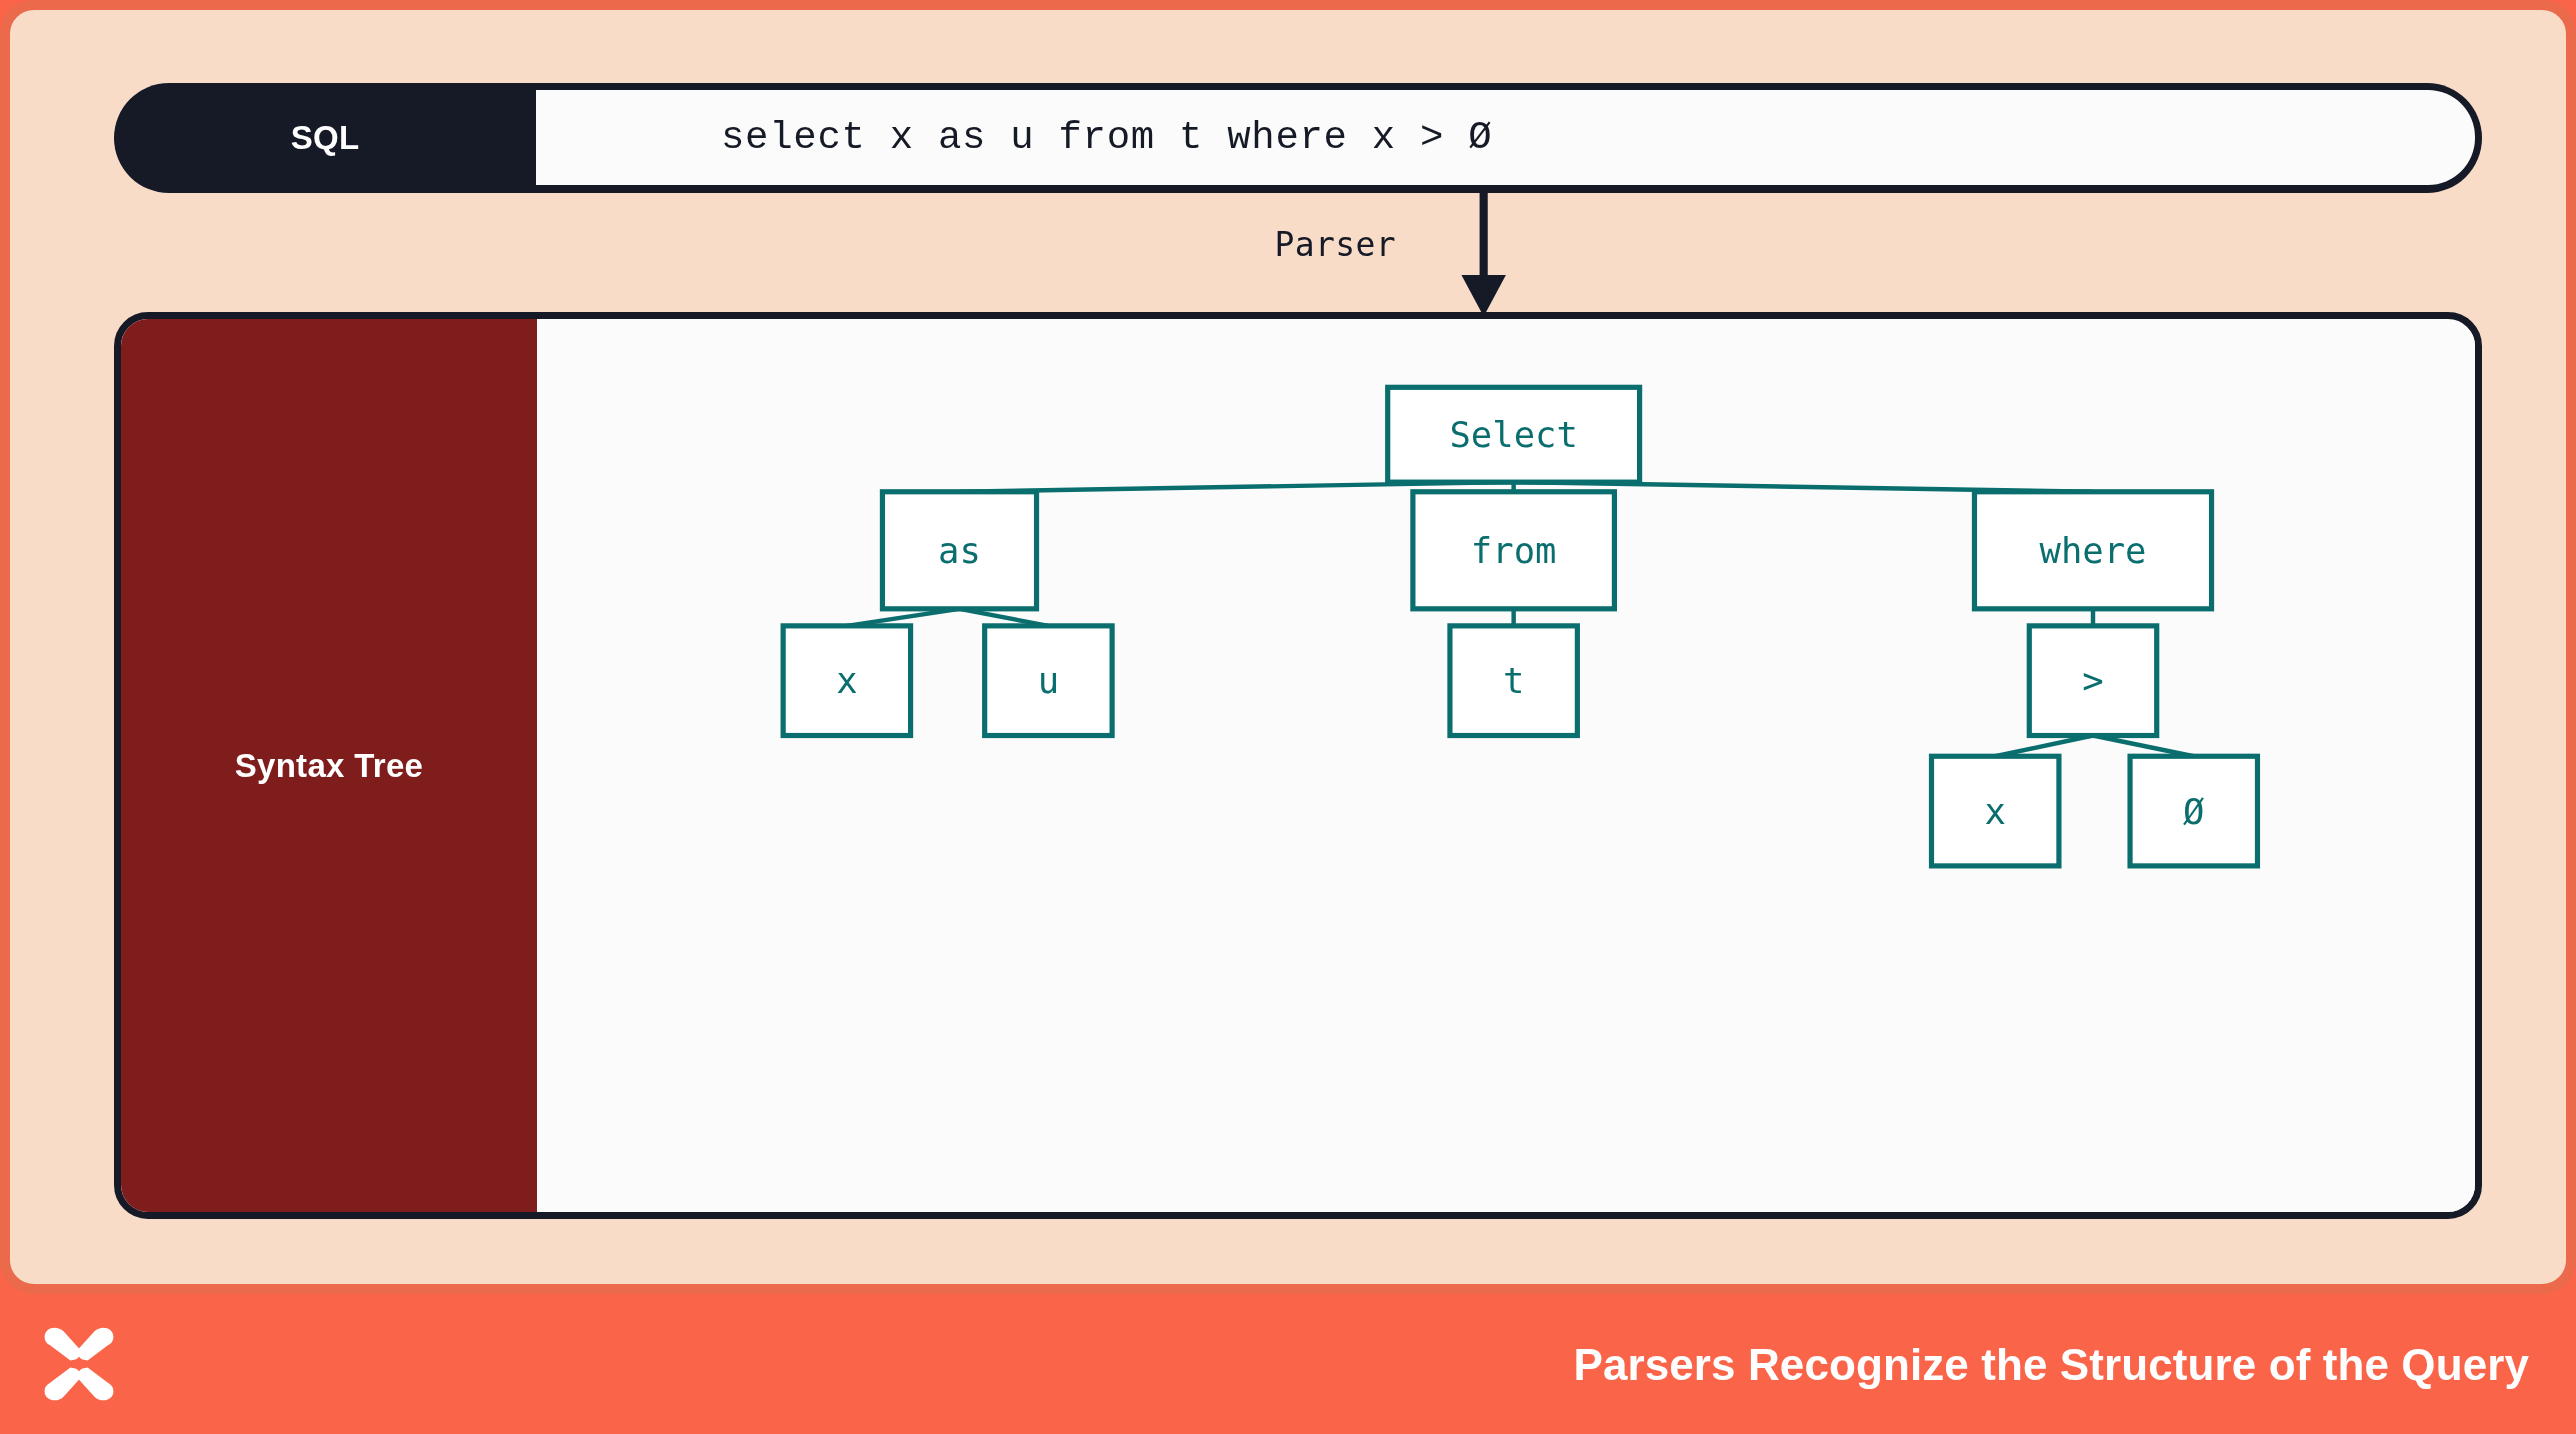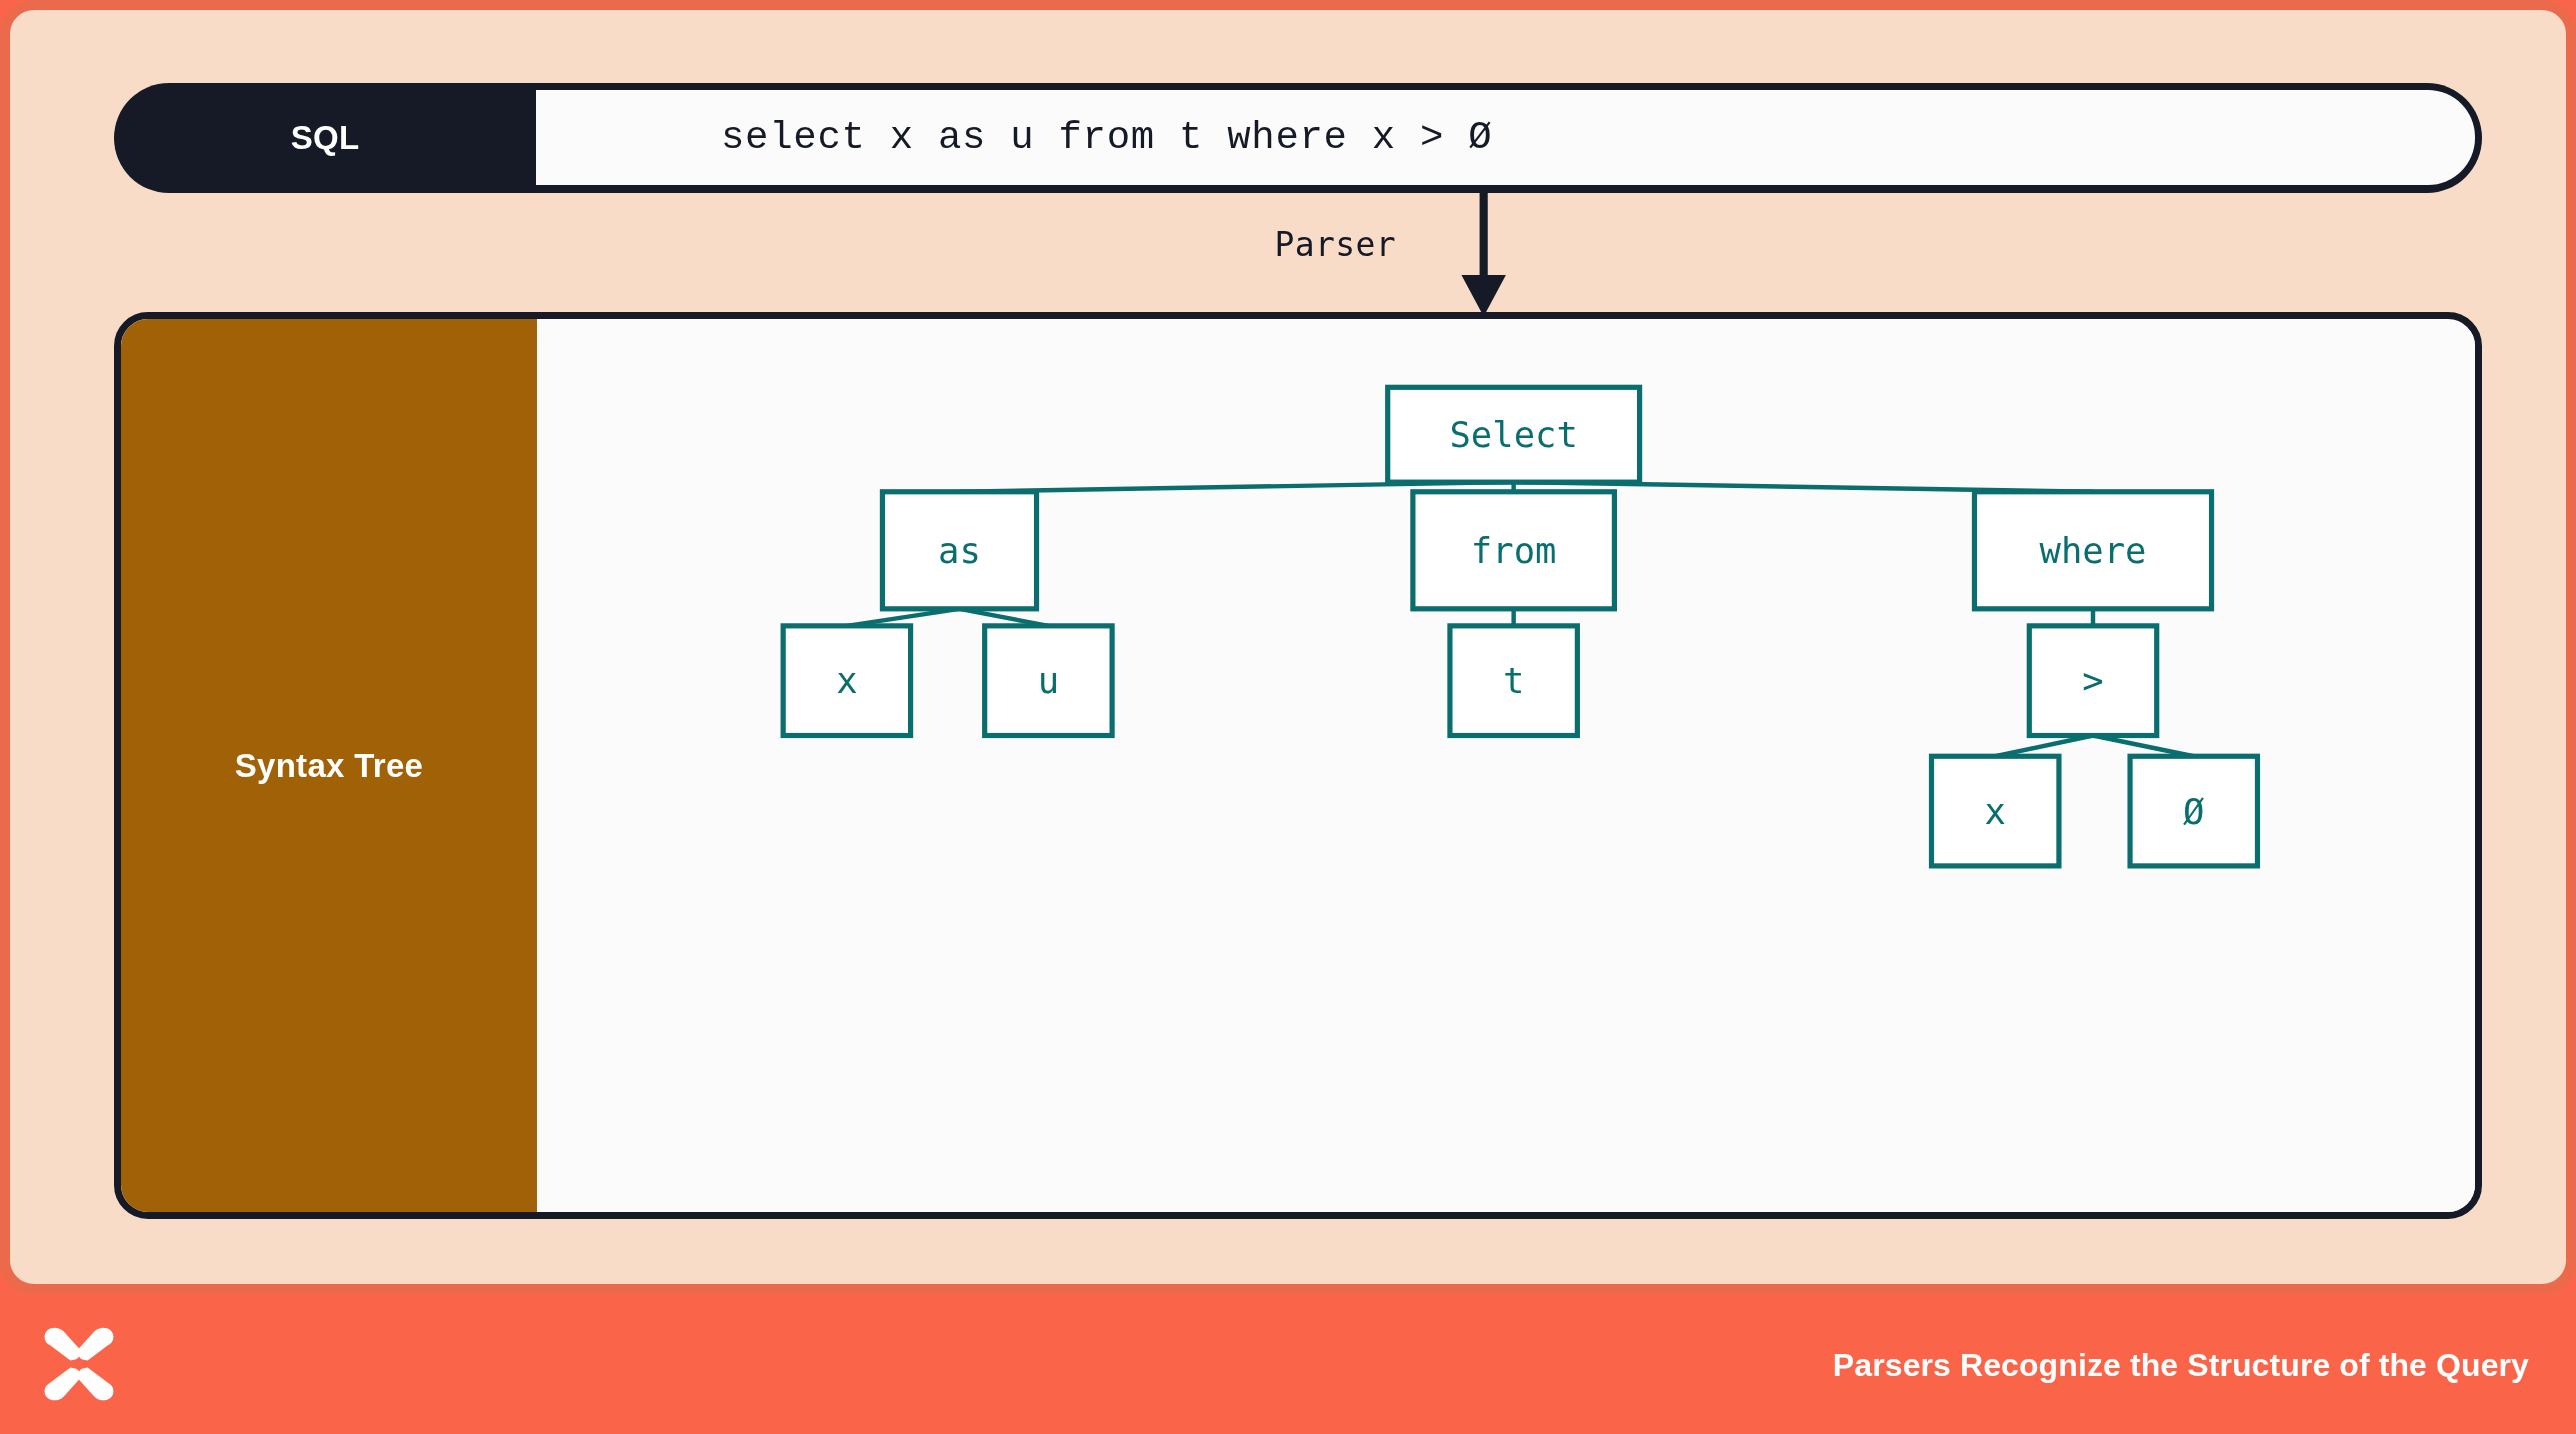--- a/index.html
+++ b/index.html
@@ -117,21 +117,21 @@
     border-radius: 34px;
     box-sizing: border-box;
     overflow: hidden;
   }
   .tree-sidebar {
     position: absolute;
     left: 0;
     top: 0;
     width: 416px;
     height: 100%;
-    background: #a16207;
+    background: #7f1d1d;
     display: flex;
     align-items: center;
     justify-content: center;
   }
   .tree-sidebar-label {
     color: #ffffff;
     font-family: "Liberation Sans", sans-serif;
     font-size: 33px;
     font-weight: 700;
     letter-spacing: 0.3px;
@@ -188,21 +188,21 @@
     width: 86px;
     height: 86px;
   }
   .footer-caption {
     position: absolute;
     right: 47px;
     top: 50%;
     transform: translateY(-50%);
     color: #ffffff;
     font-family: "Liberation Sans", sans-serif;
-    font-size: 32px;
+    font-size: 44px;
     font-weight: 700;
     letter-spacing: 0.1px;
     white-space: nowrap;
   }
 </style>
 </head>
 <body>
 
 <div class="slide">
 

